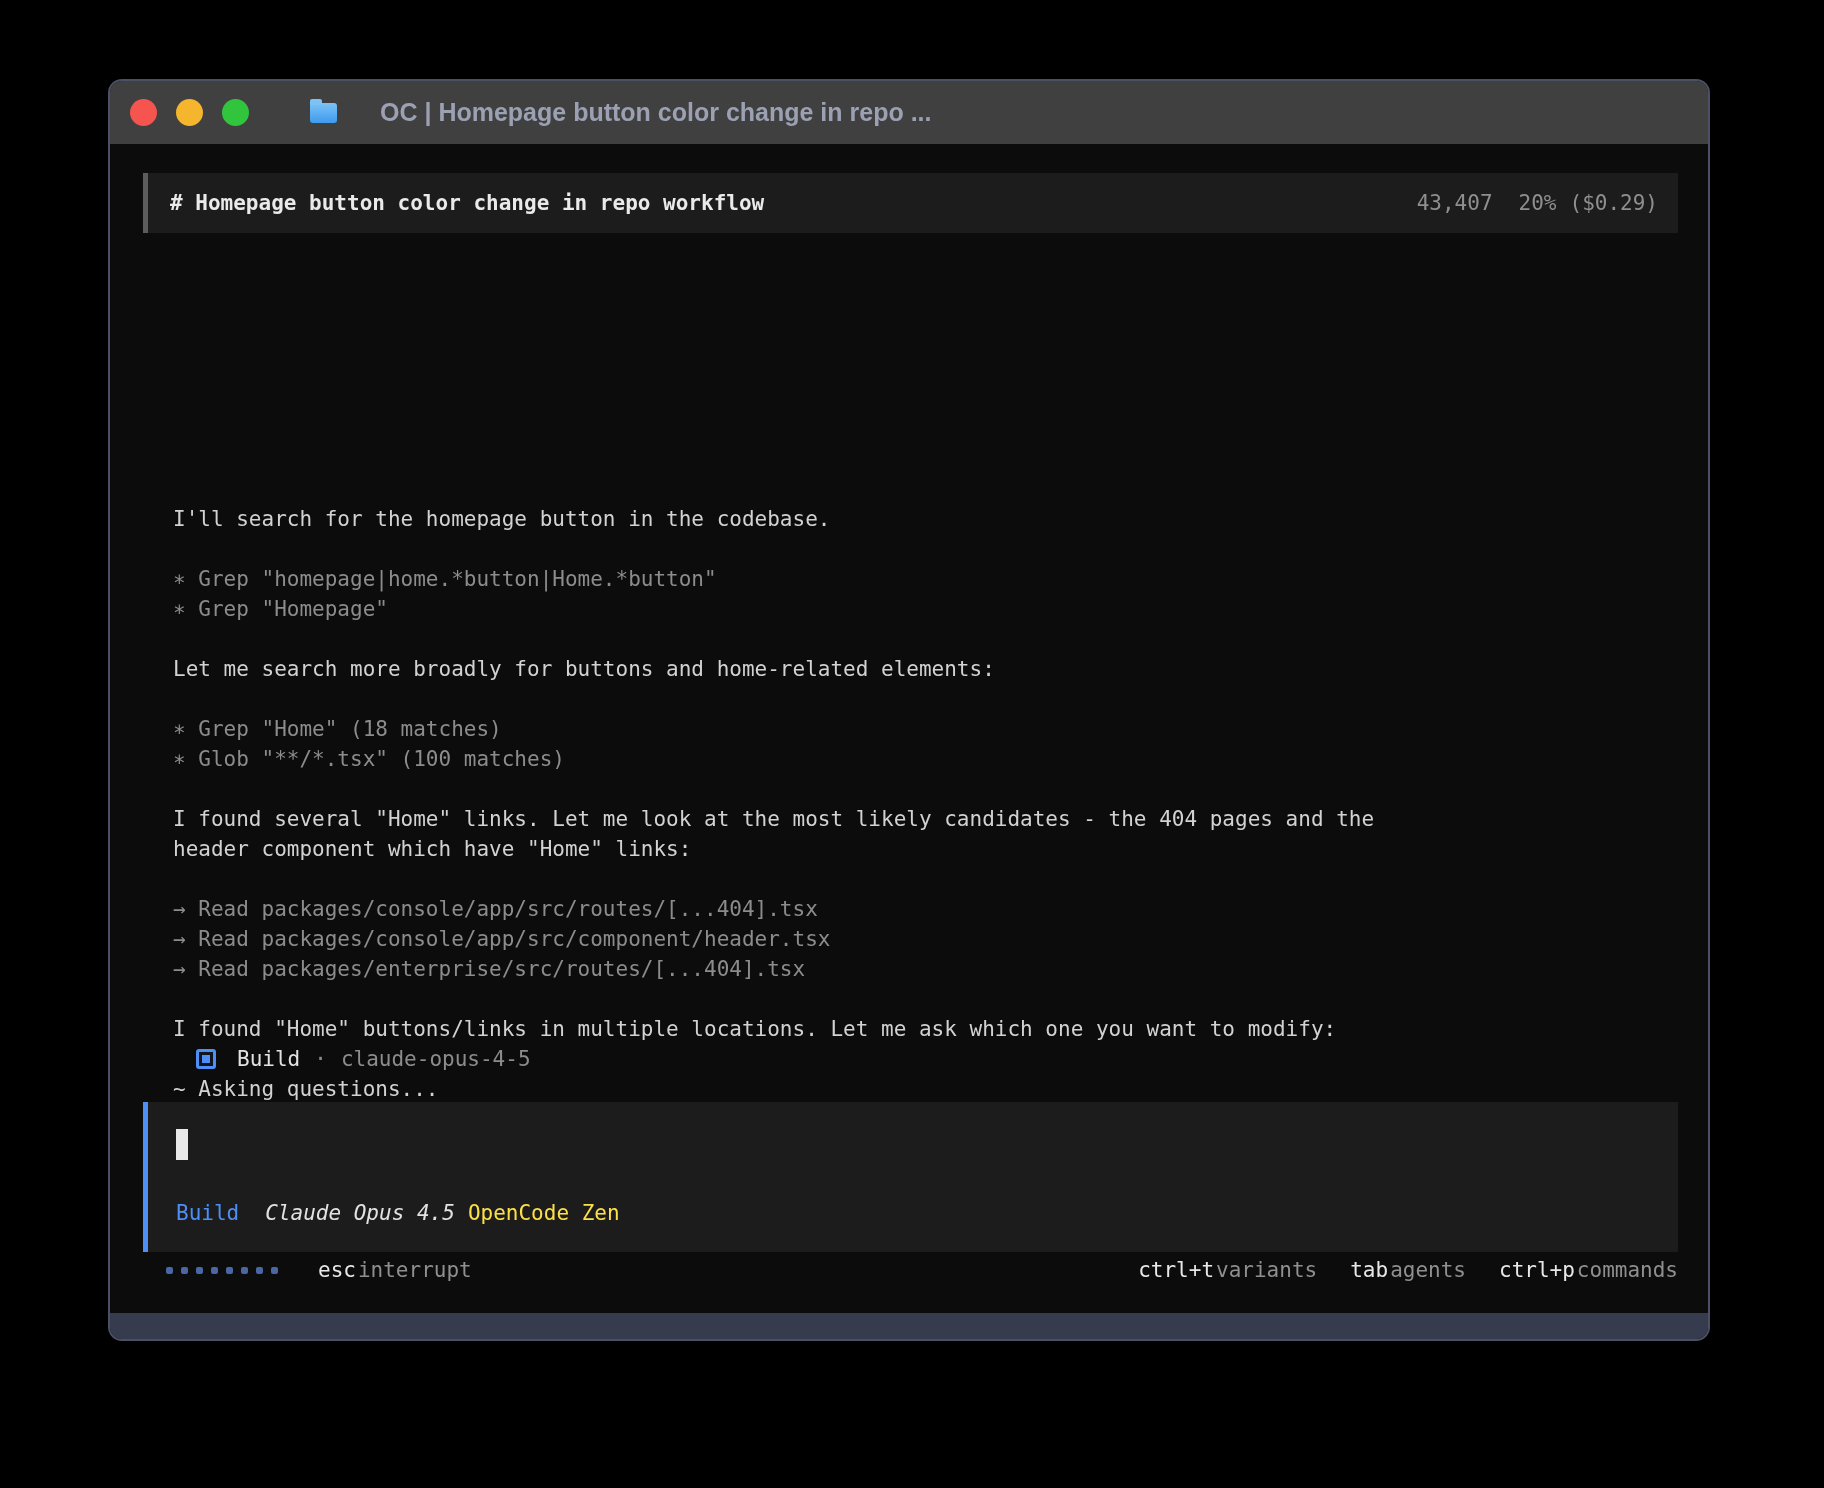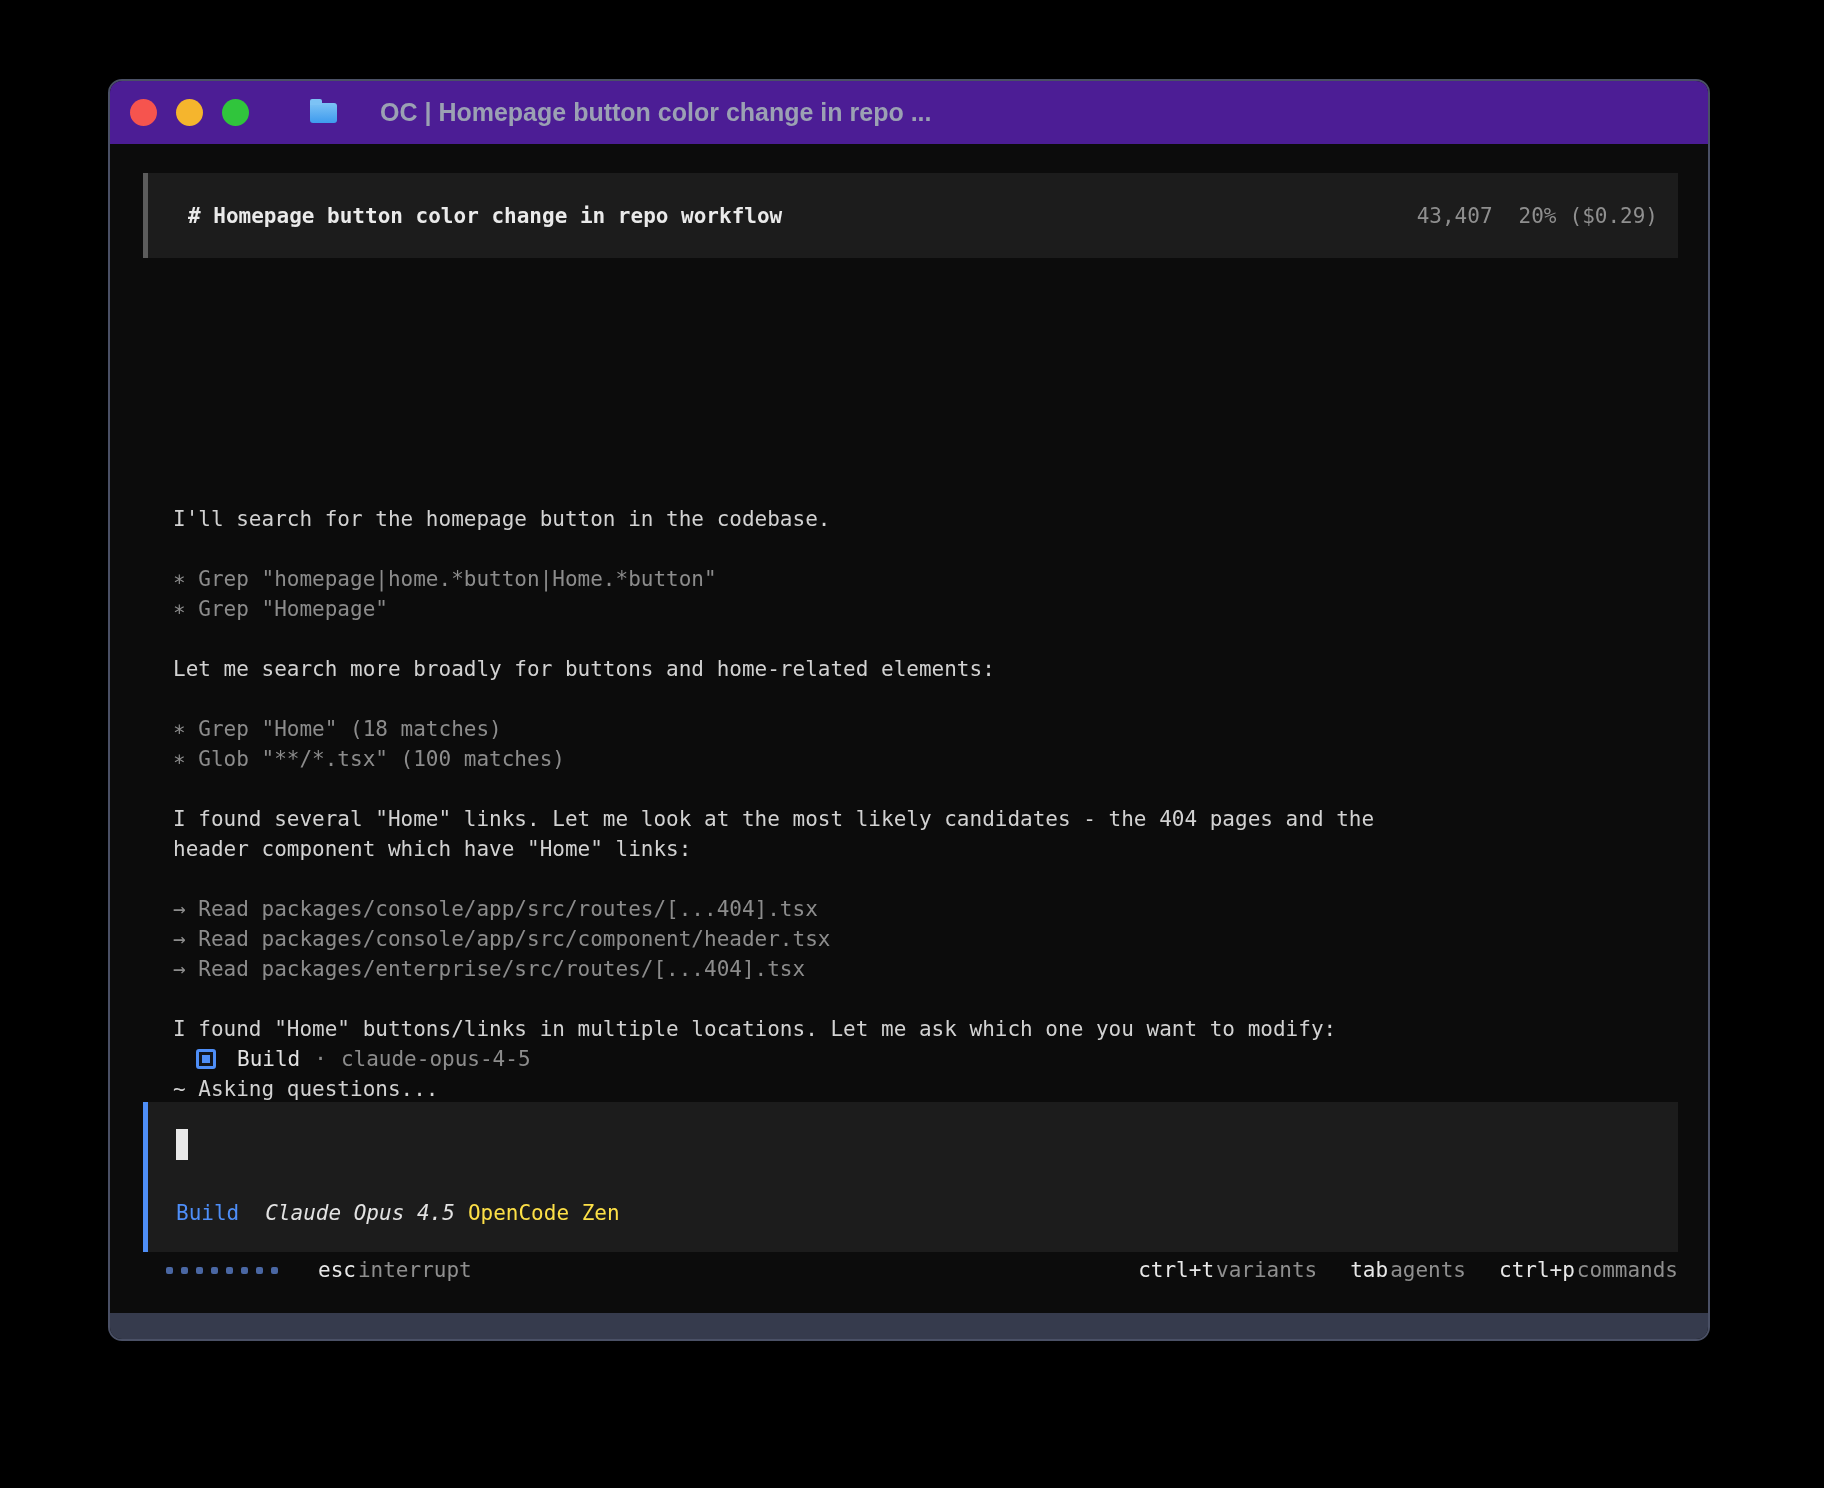--- a/index.html
+++ b/index.html
@@ -7,21 +7,21 @@
   body { font-family:"DejaVu Sans Mono", monospace; }
 
   .window {
     position:absolute; left:108px; top:79px; width:1602px; height:1262px;
     background:#0c0c0c; border:2px solid #4a5065; border-radius:14px; overflow:hidden;
   }
 
   
   .titlebar {
     position:absolute; top:0; left:0; right:0; height:63px;
-    background:#4c1d95; display:flex; align-items:center; padding:0 0 0 20px;gap:30px;
+    background:#404040; display:flex; align-items:center; padding:0 0 0 20px;gap:30px;
   }
   .lights { display:flex; gap:19px; align-items:center; }
   .light { width:27px; height:27px; border-radius:50%; display:inline-block; }
   .light.red   { background:#f6544e; }
   .light.yellow{ background:#f5b52d; }
   .light.green { background:#30c53c; }
   .folder {
     position:relative; width:27px; height:20px; margin-left:31px;
     background:linear-gradient(#7cc2f5,#3e9bee); border-radius:2px 3px 3px 3px;
     align-self:center;
@@ -34,23 +34,23 @@
     margin-left:13px; font-family:"Liberation Sans", sans-serif;
     font-weight:bold; font-size:25px; color:#9ba1b3; white-space:nowrap;
   }
 
   
   .term { position:absolute; top:63px; left:0; right:0; bottom:26px; background:#0c0c0c;
           font-size:21px; line-height:30px; color:#d2d2d2; }
 
   .block { position:absolute; left:33px; width:1535px; background:#1c1c1c; }
 
-  .hdr { top:29px; height:85px; border-left:5px solid #5c5c5c;
+  .hdr { top:29px; height:60px; border-left:5px solid #5c5c5c;
          display:flex; align-items:center; justify-content:space-between;
-         padding:0 20px 0 40px; }
+         padding:0 20px 0 22px; }
   .hdr-title { font-weight:bold; color:#eaeaea; white-space:pre; }
   .hdr-stats { color:#8f8f8f; white-space:pre; }
   .hdr-stats .pct  { margin-left:26px; }
   .hdr-stats .cost { margin-left:13px; }
 
   .usermsg { top:151px; height:73px; border-left:5px solid #4e8ef7;
              display:flex; align-items:center; padding:0 20px 0 25px; color:#d8d8d8; }
 
   .transcript { position:absolute; top:270px; left:63px; right:40px; white-space:pre; }
   .transcript .line { height:30px; }

